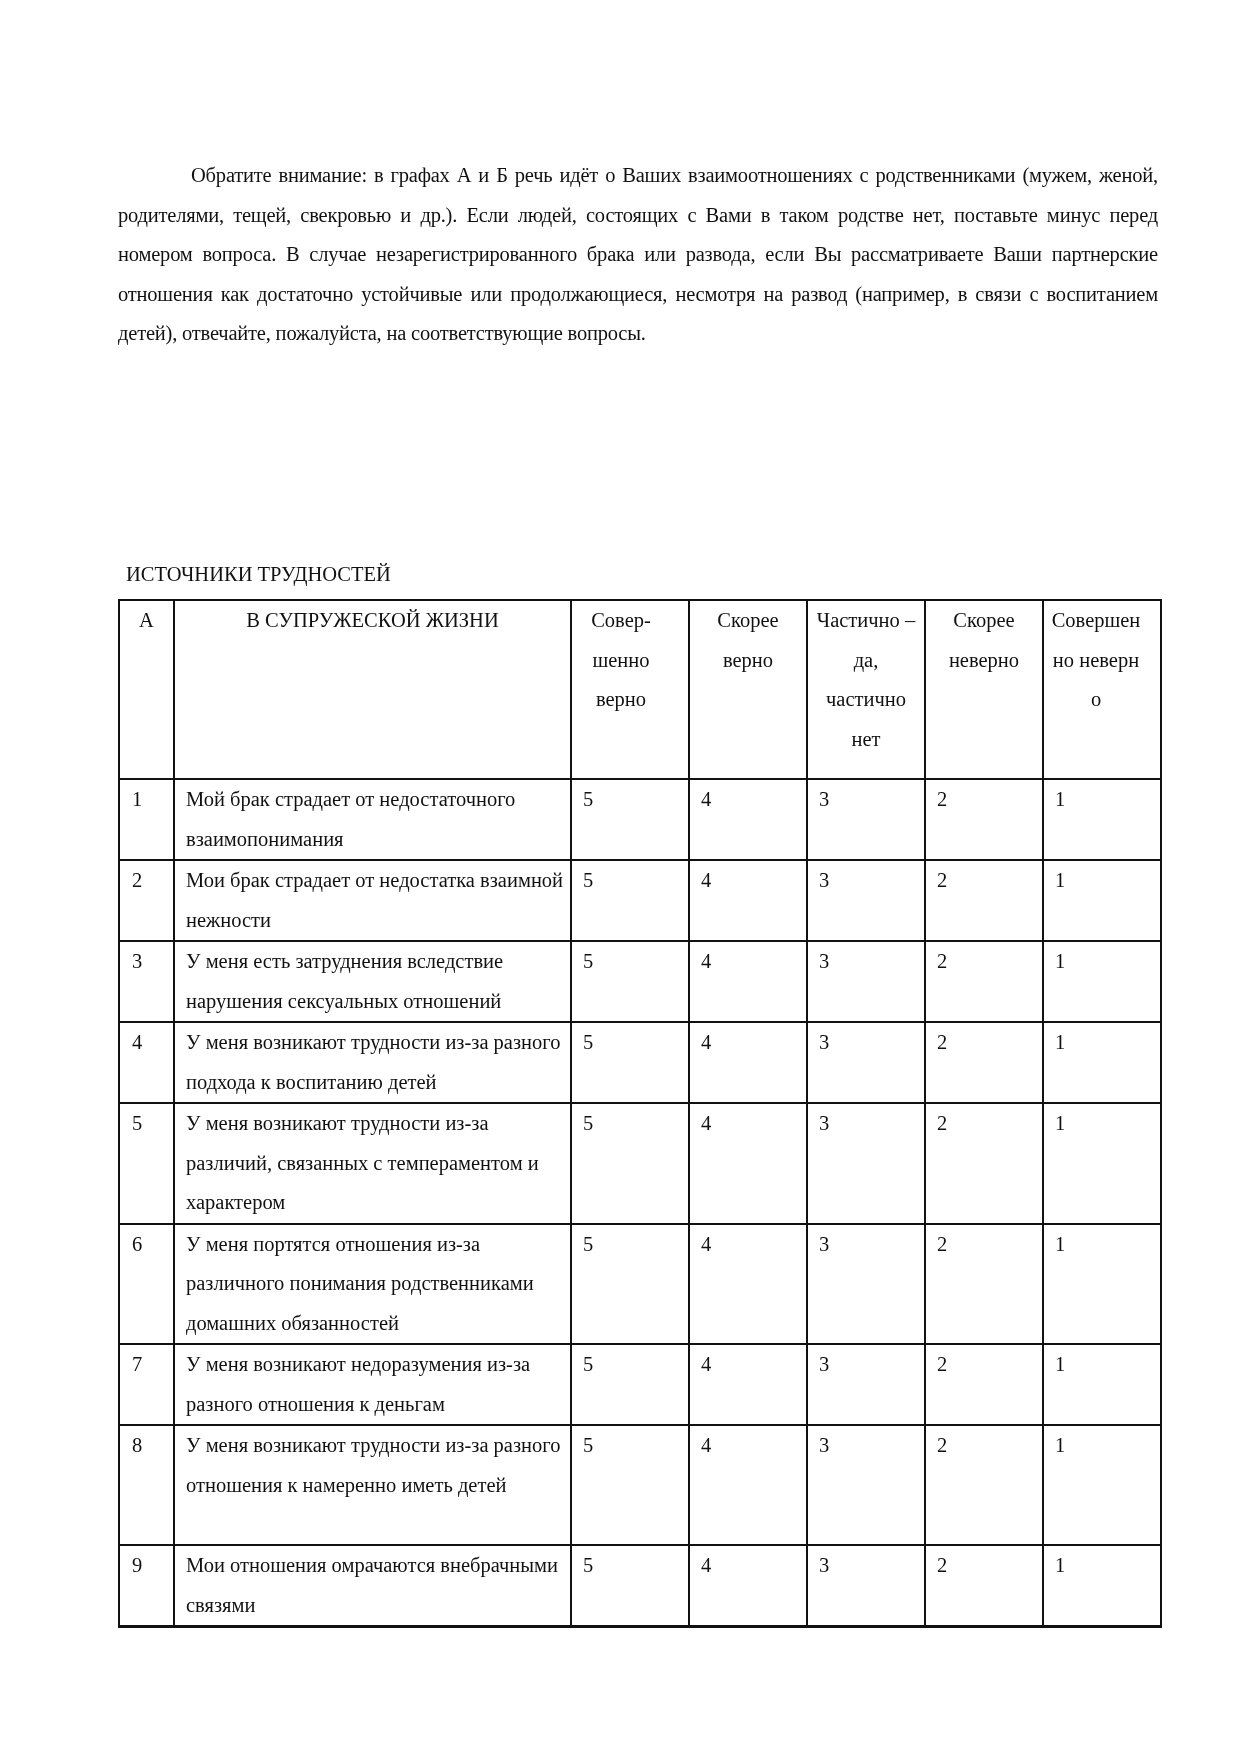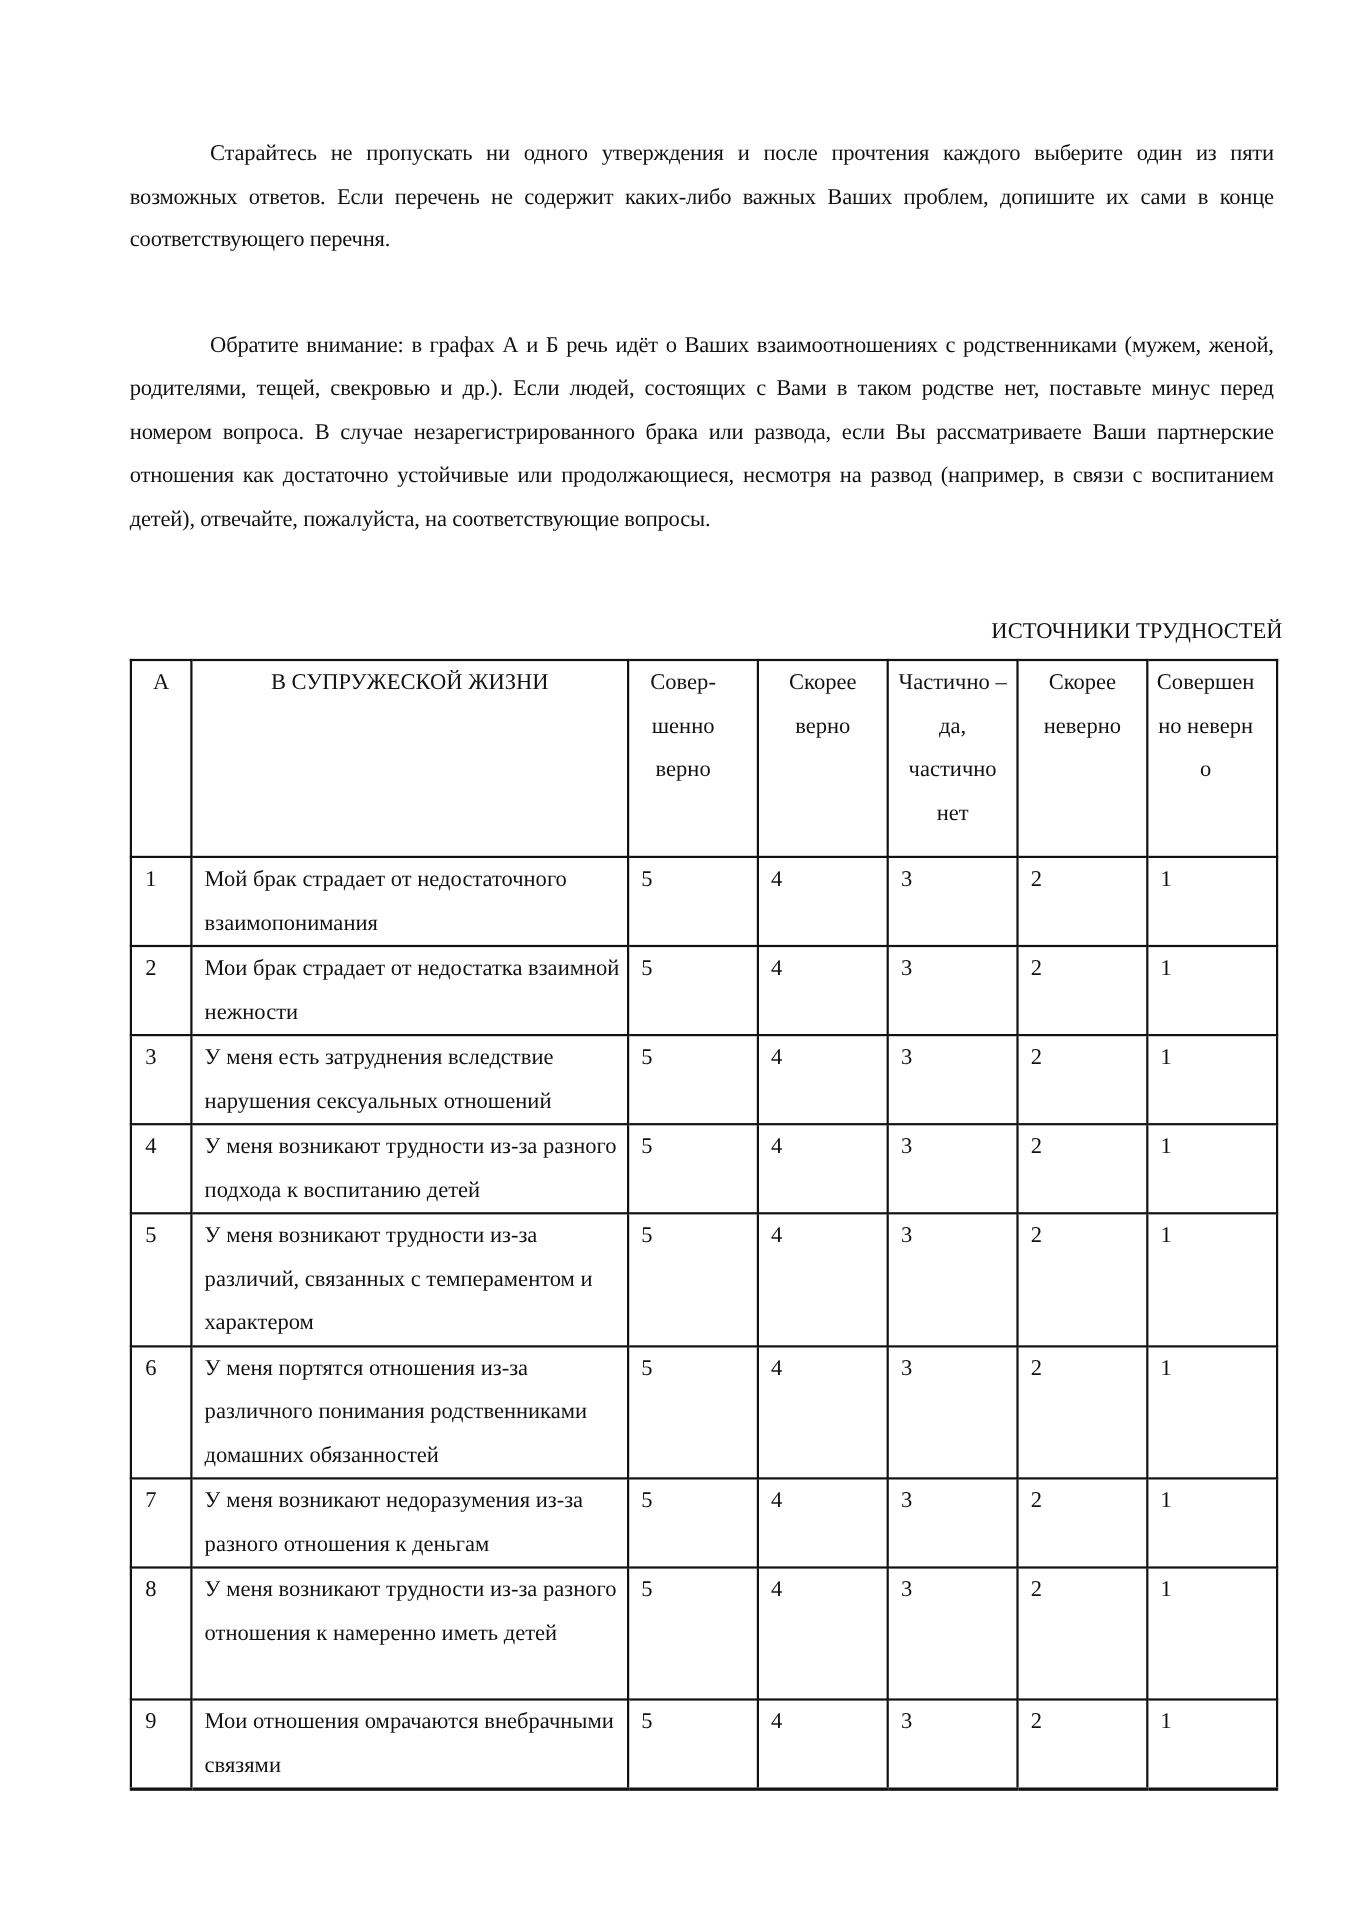--- a/index.html
+++ b/index.html
@@ -23,27 +23,27 @@
     }
     .para {
       font-size: 20.5px;
       line-height: 39.5px;
       text-align: justify;
       text-indent: 73px;
       margin: 0;
       letter-spacing: -0.2px;
     }
     .para1 { }
-    .para2 { margin-top: 56px; }
+    .para2 { margin-top: 36px; }
     .section-title {
       position: absolute;
       top: 560px;
       left: 0;
       width: 1040px;
-      text-align: right;
+      text-align: left;
       font-size: 20.5px;
       line-height: 28px;
       margin: 0;
       padding-left: 8px;
     }
     table.survey {
       position: absolute;
       left: 118px;
       top: 599px;
       width: 1044px;
@@ -76,21 +76,20 @@
     table.survey tbody tr:last-child td { border-bottom-width: 3px; }
     col.c-num { width: 55px; }
     col.c-stmt { width: 397px; }
     col.c-s { width: 118px; }
     col.c-s-last { width: 118px; }
   </style>
 </head>
 <body>
 
 <div class="page">
-  <p class="para para1">Старайтесь не пропускать ни одного утверждения и после прочтения каждого выберите один из пяти возможных ответов. Если перечень не содержит каких-либо важных Ваших проблем, допишите их сами в конце соответствующего перечня.</p>
   <p class="para para2">Обратите внимание: в графах А и Б речь идёт о Ваших взаимоотношениях с родственниками (мужем, женой, родителями, тещей, свекровью и др.). Если людей, состоящих с Вами в таком родстве нет, поставьте минус перед номером вопроса. В случае незарегистрированного брака или развода, если Вы рассматриваете Ваши партнерские отношения как достаточно устойчивые или продолжающиеся, несмотря на развод (например, в связи с воспитанием детей), отвечайте, пожалуйста, на соответствующие вопросы.</p>
 </div>
 
 <p class="section-title" style="left:118px;">ИСТОЧНИКИ ТРУДНОСТЕЙ</p>
 
 <table class="survey">
   <colgroup>
     <col class="c-num">
     <col class="c-stmt">
     <col class="c-s">

